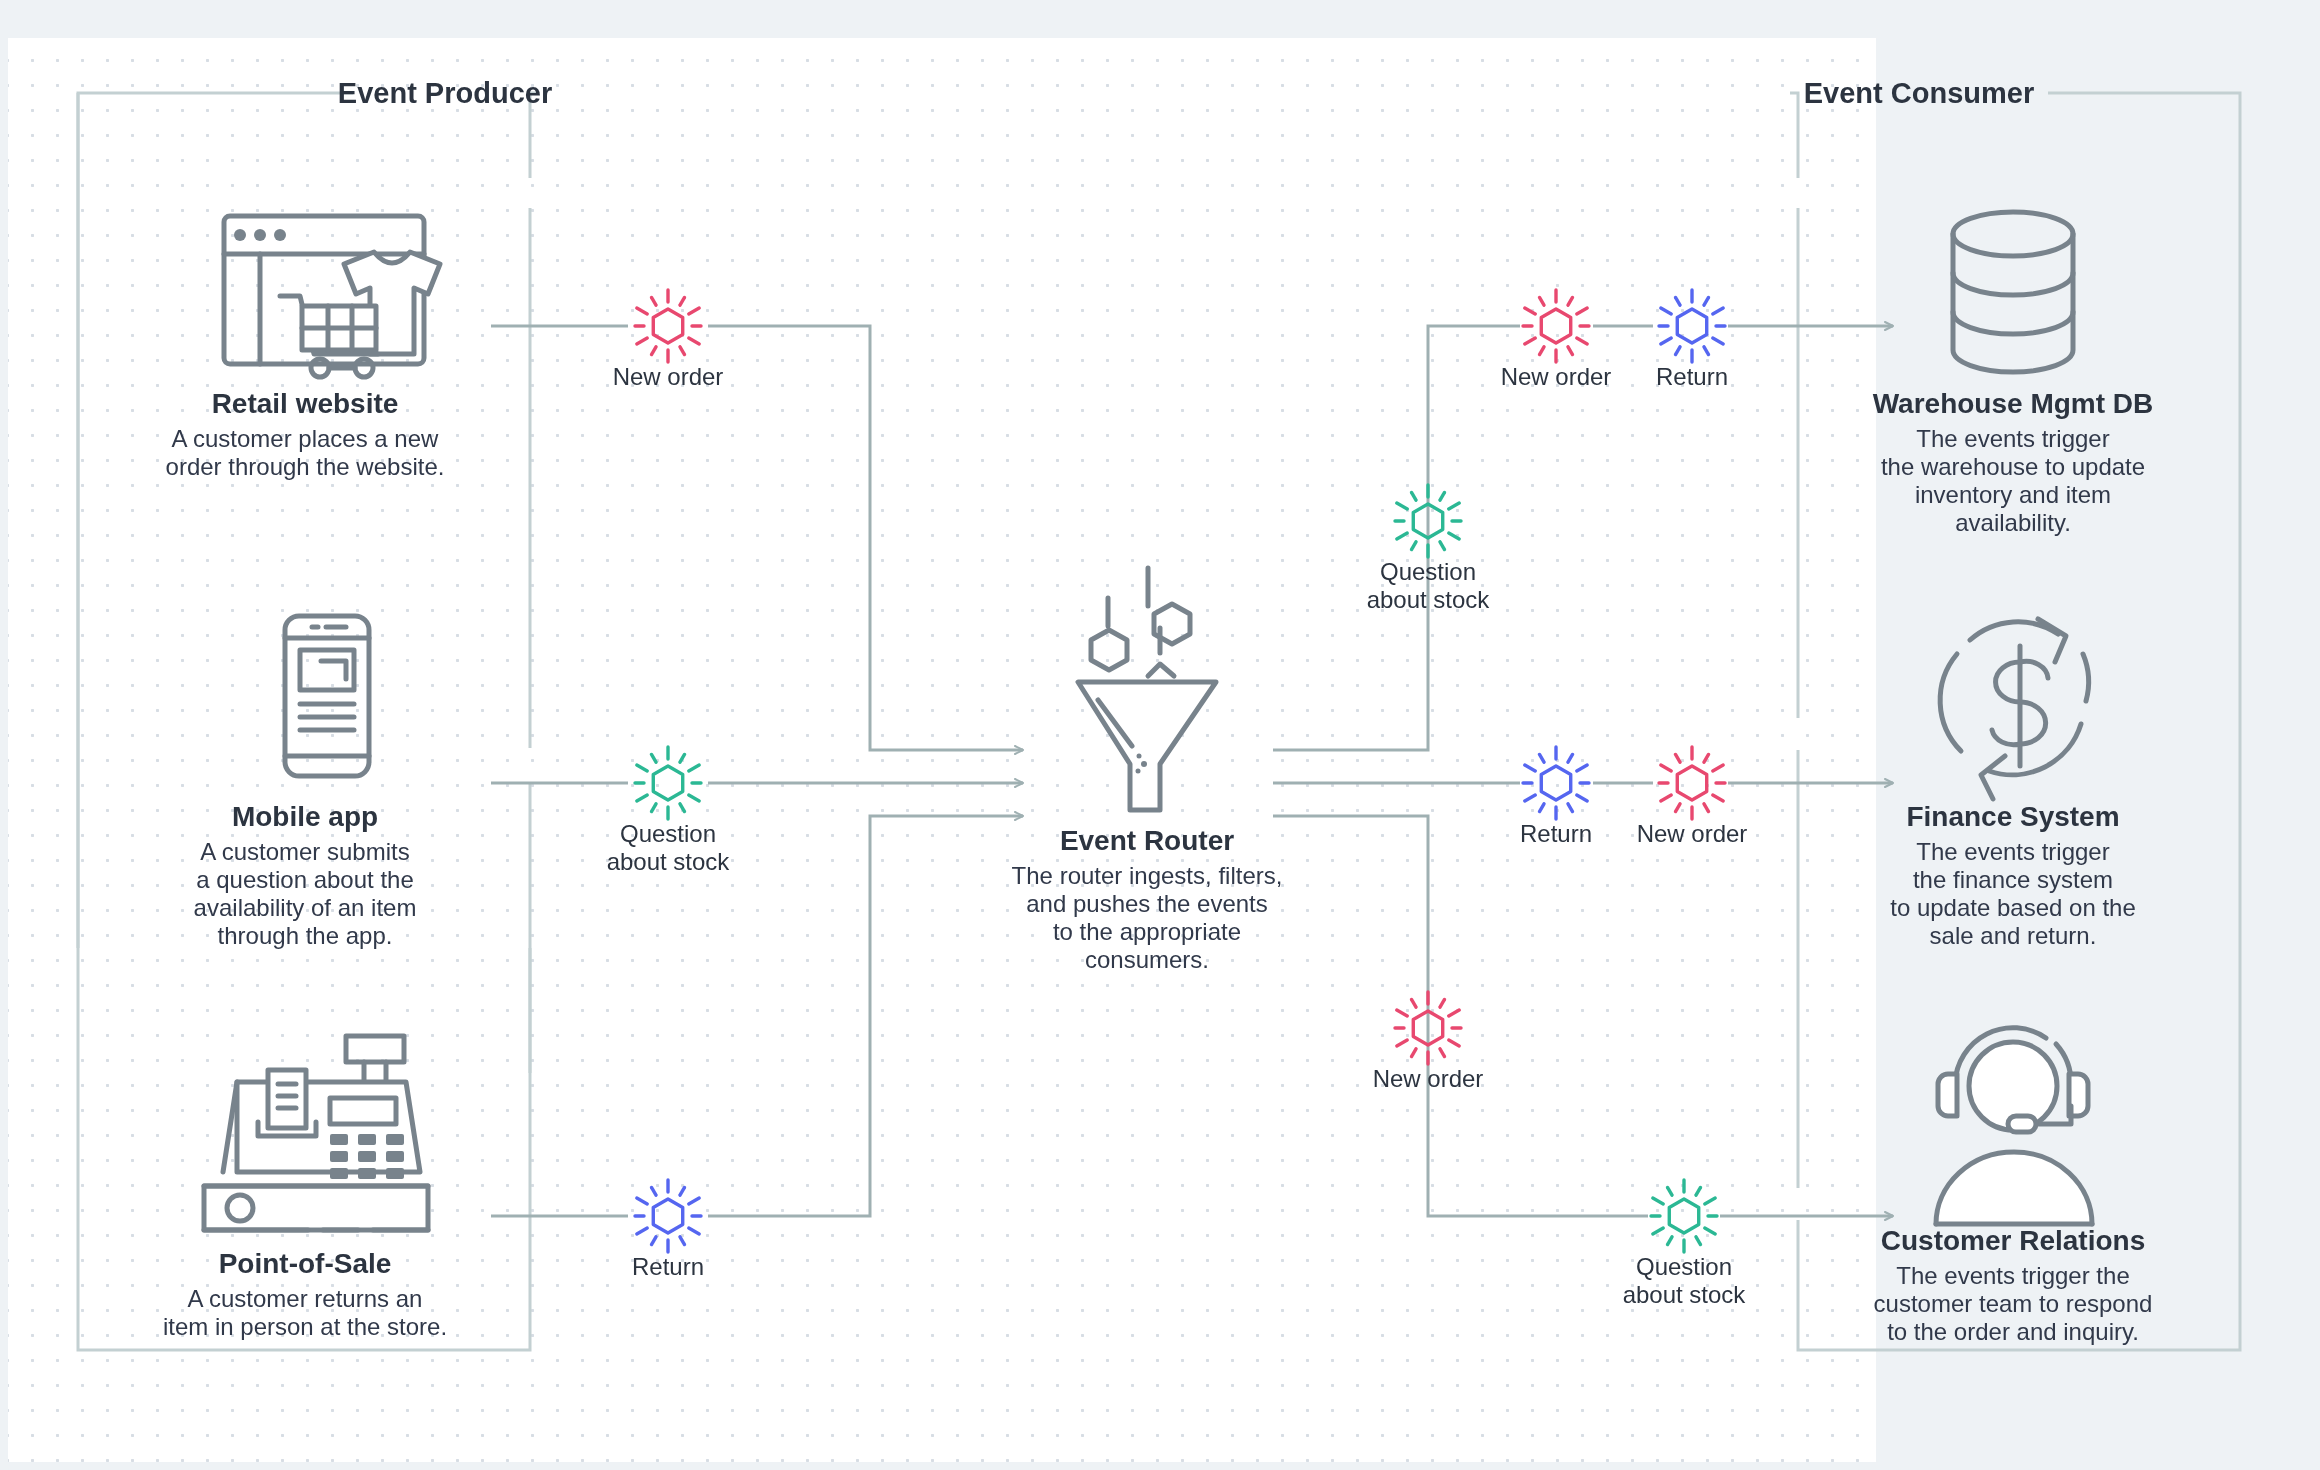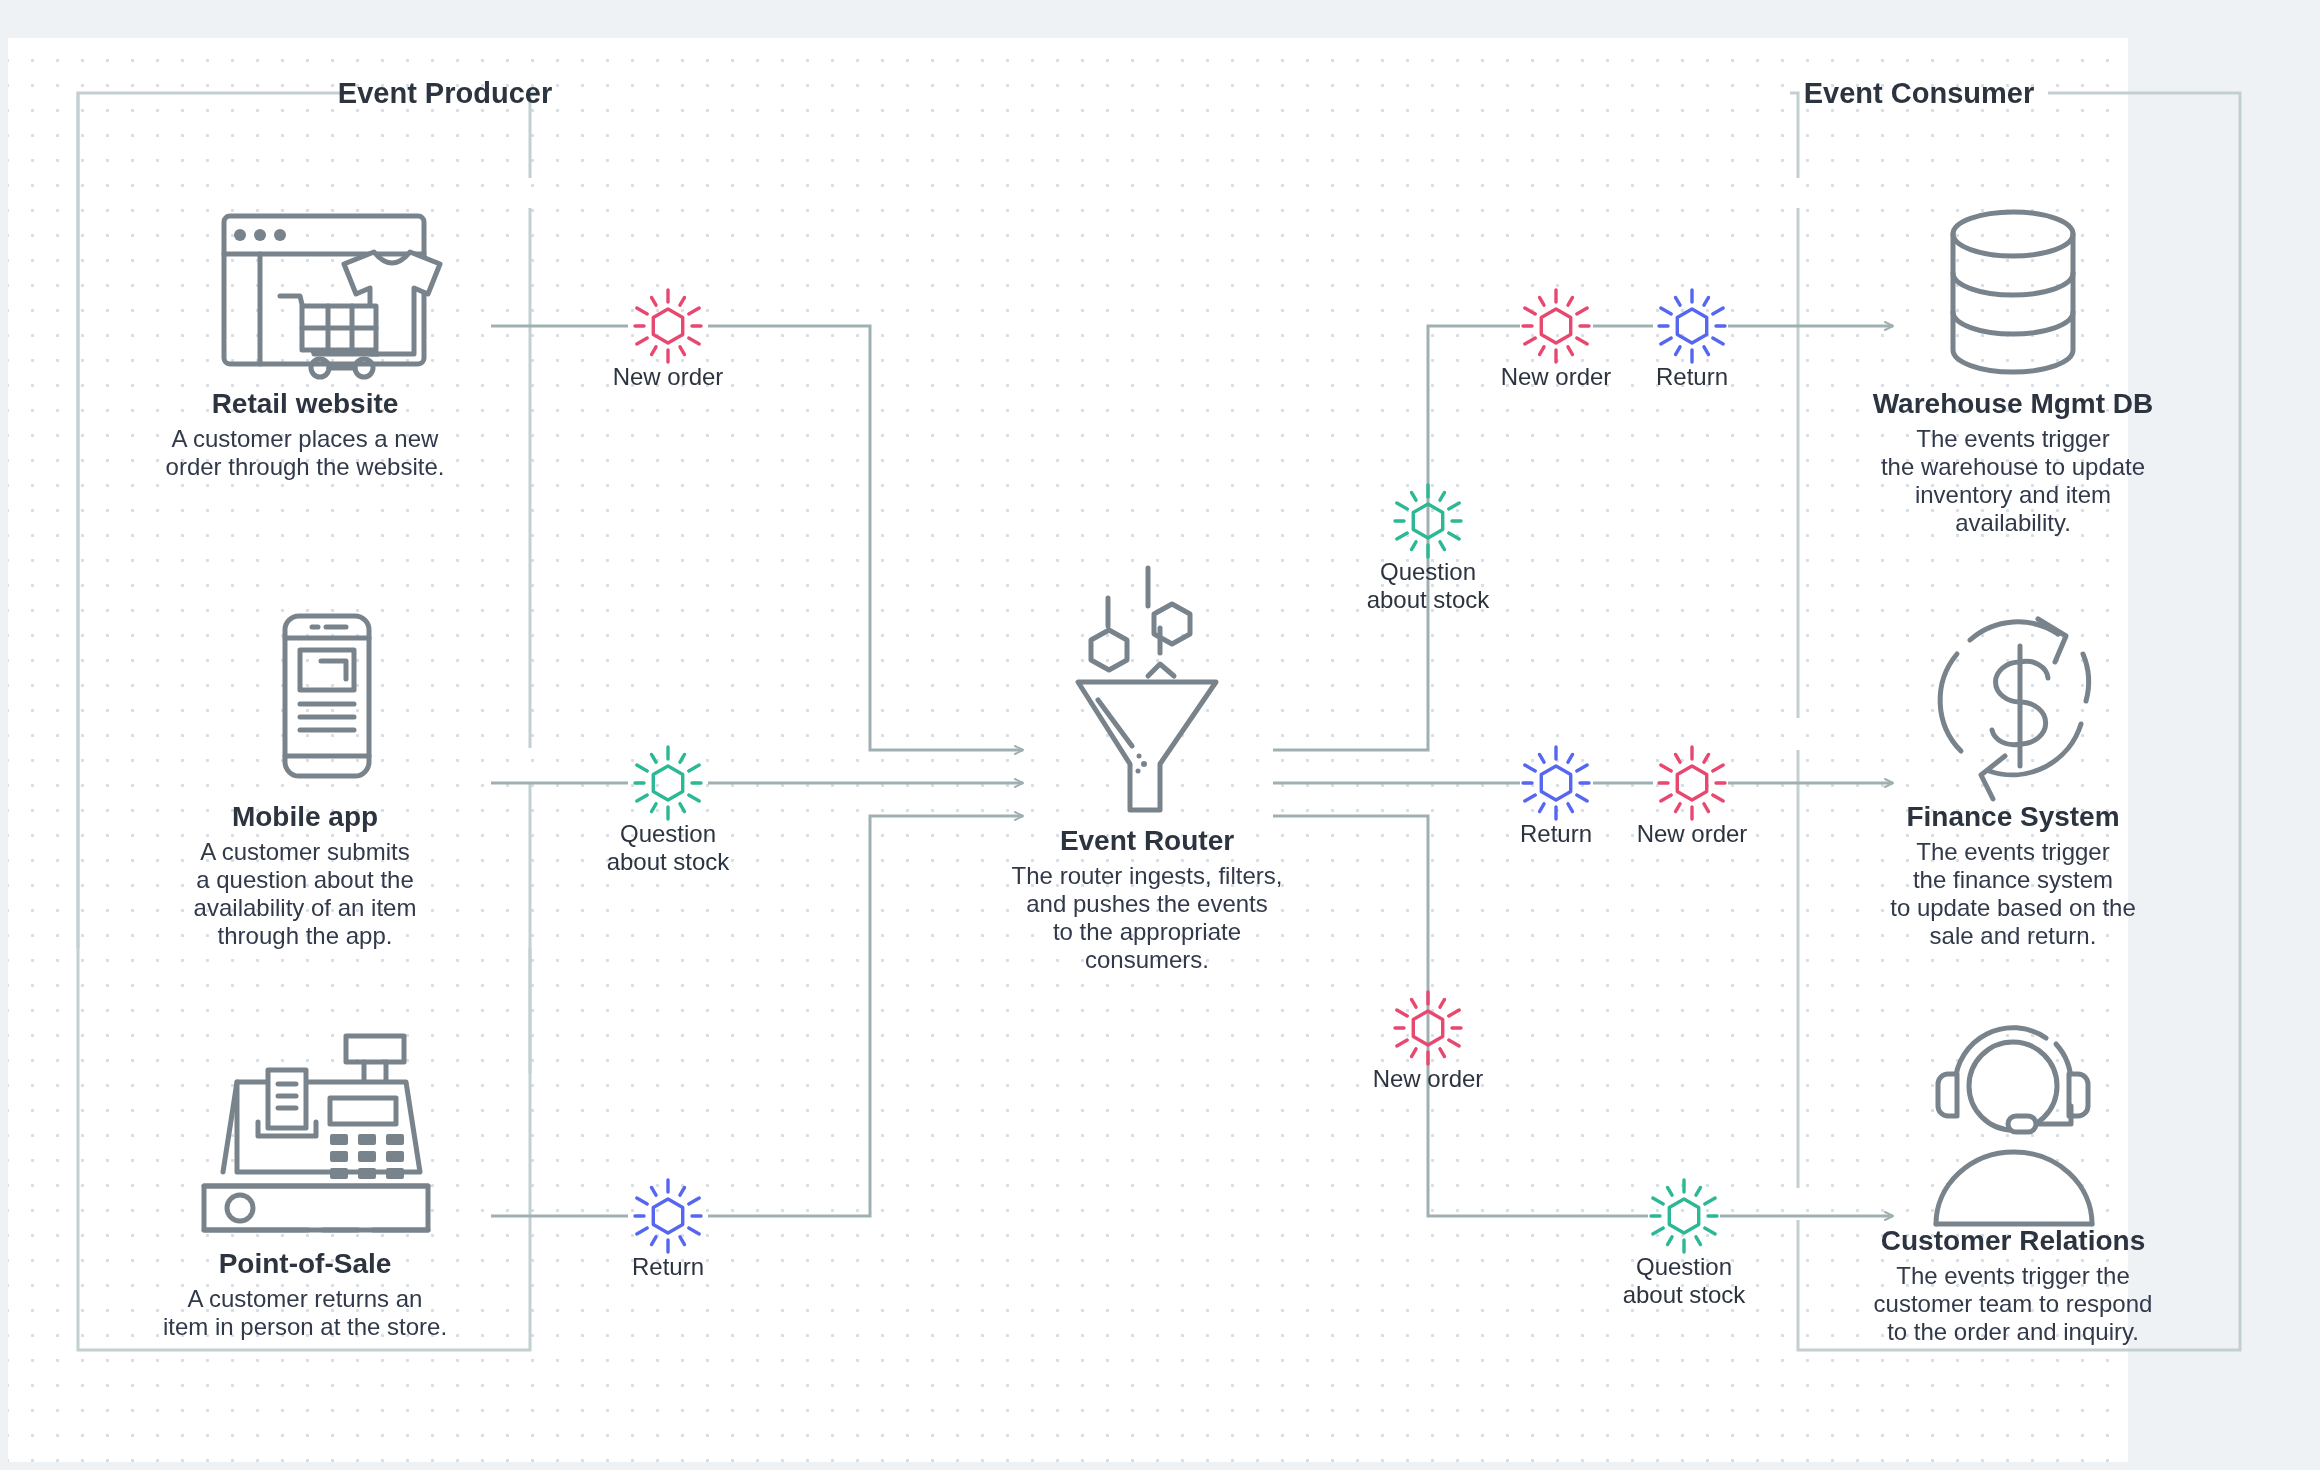--- a/index.html
+++ b/index.html
@@ -6,21 +6,21 @@
   html,body{margin:0;padding:0;}
   body{
     width:2320px;height:1470px;
     background:#eef2f5;
     font-family:"Liberation Sans", sans-serif;
     overflow:hidden;
   }
   #canvas-wrap{
     position:absolute;
     left:8px; top:38px;
-    width:2120px; height:1424px;
+    width:1868px; height:1424px;
     background:#ffffff;
     background-image:radial-gradient(circle, #d7dde4 1.4px, transparent 1.5px);
     background-size:25px 25px;
     background-position:12px 10px;
     box-sizing:border-box;
   }
   #diagram{position:absolute;left:0;top:0;}
   .svg-text{font-family:"Liberation Sans", sans-serif;}
 </style>
 </head>

